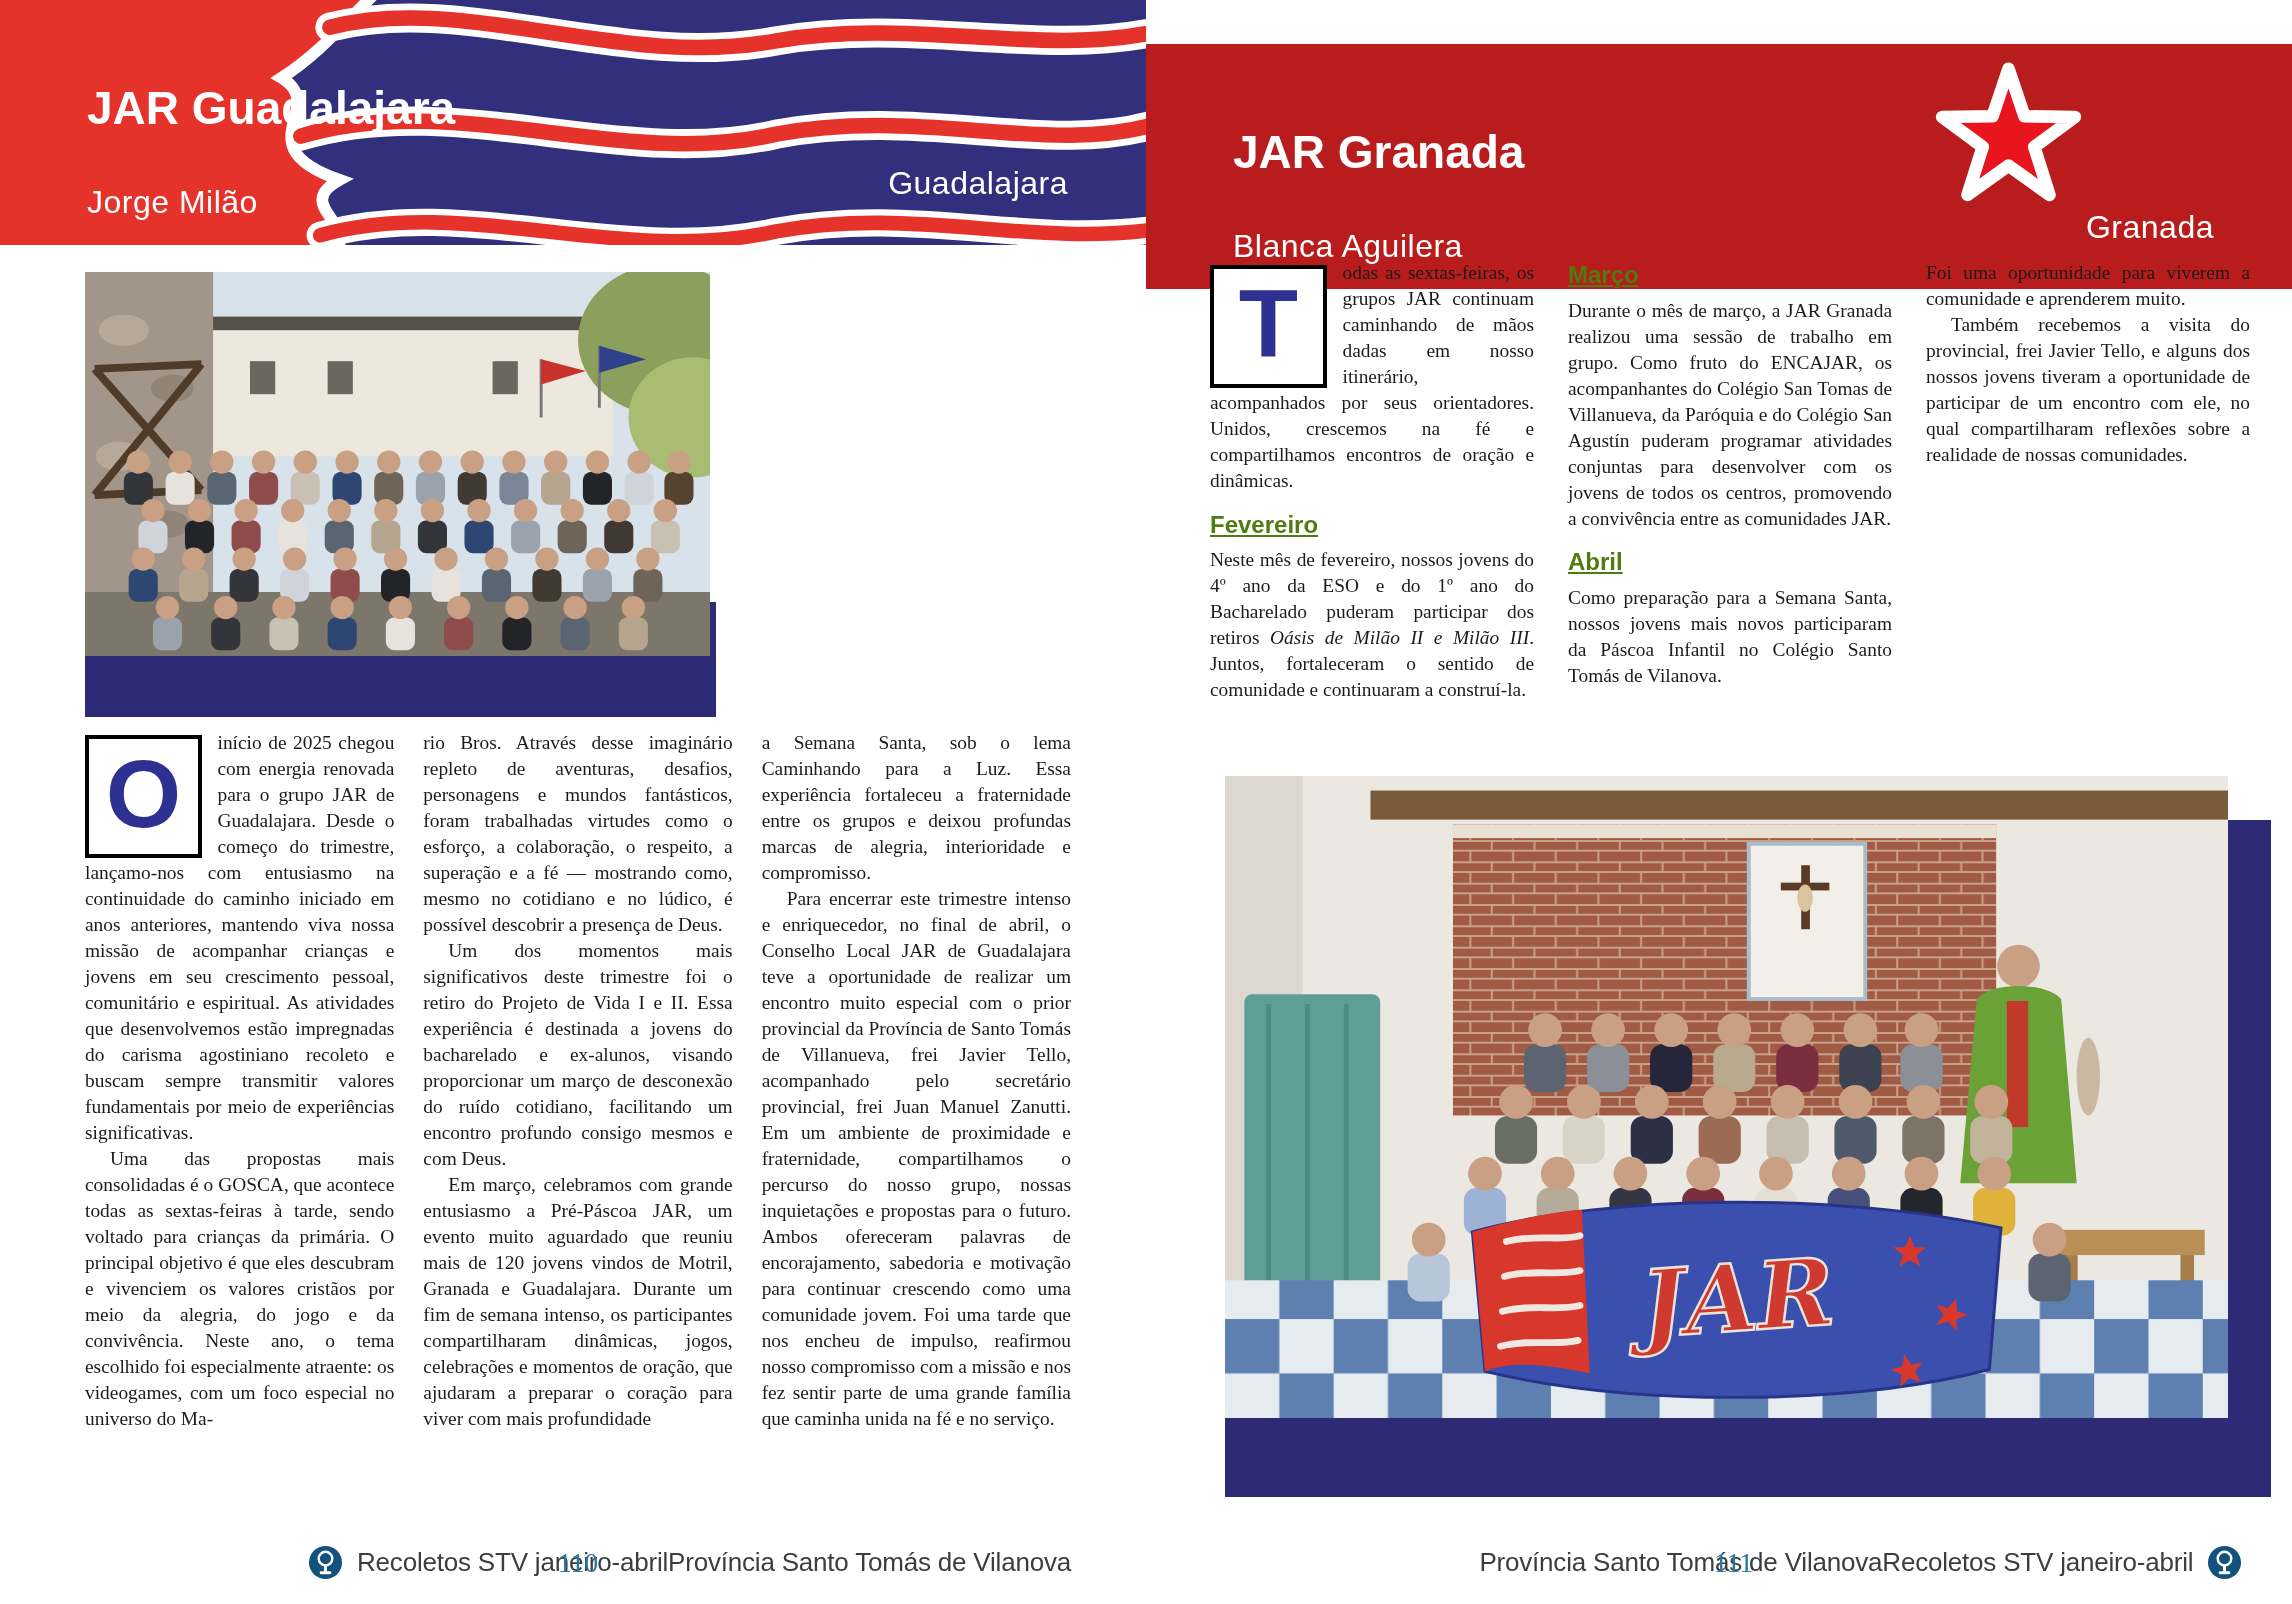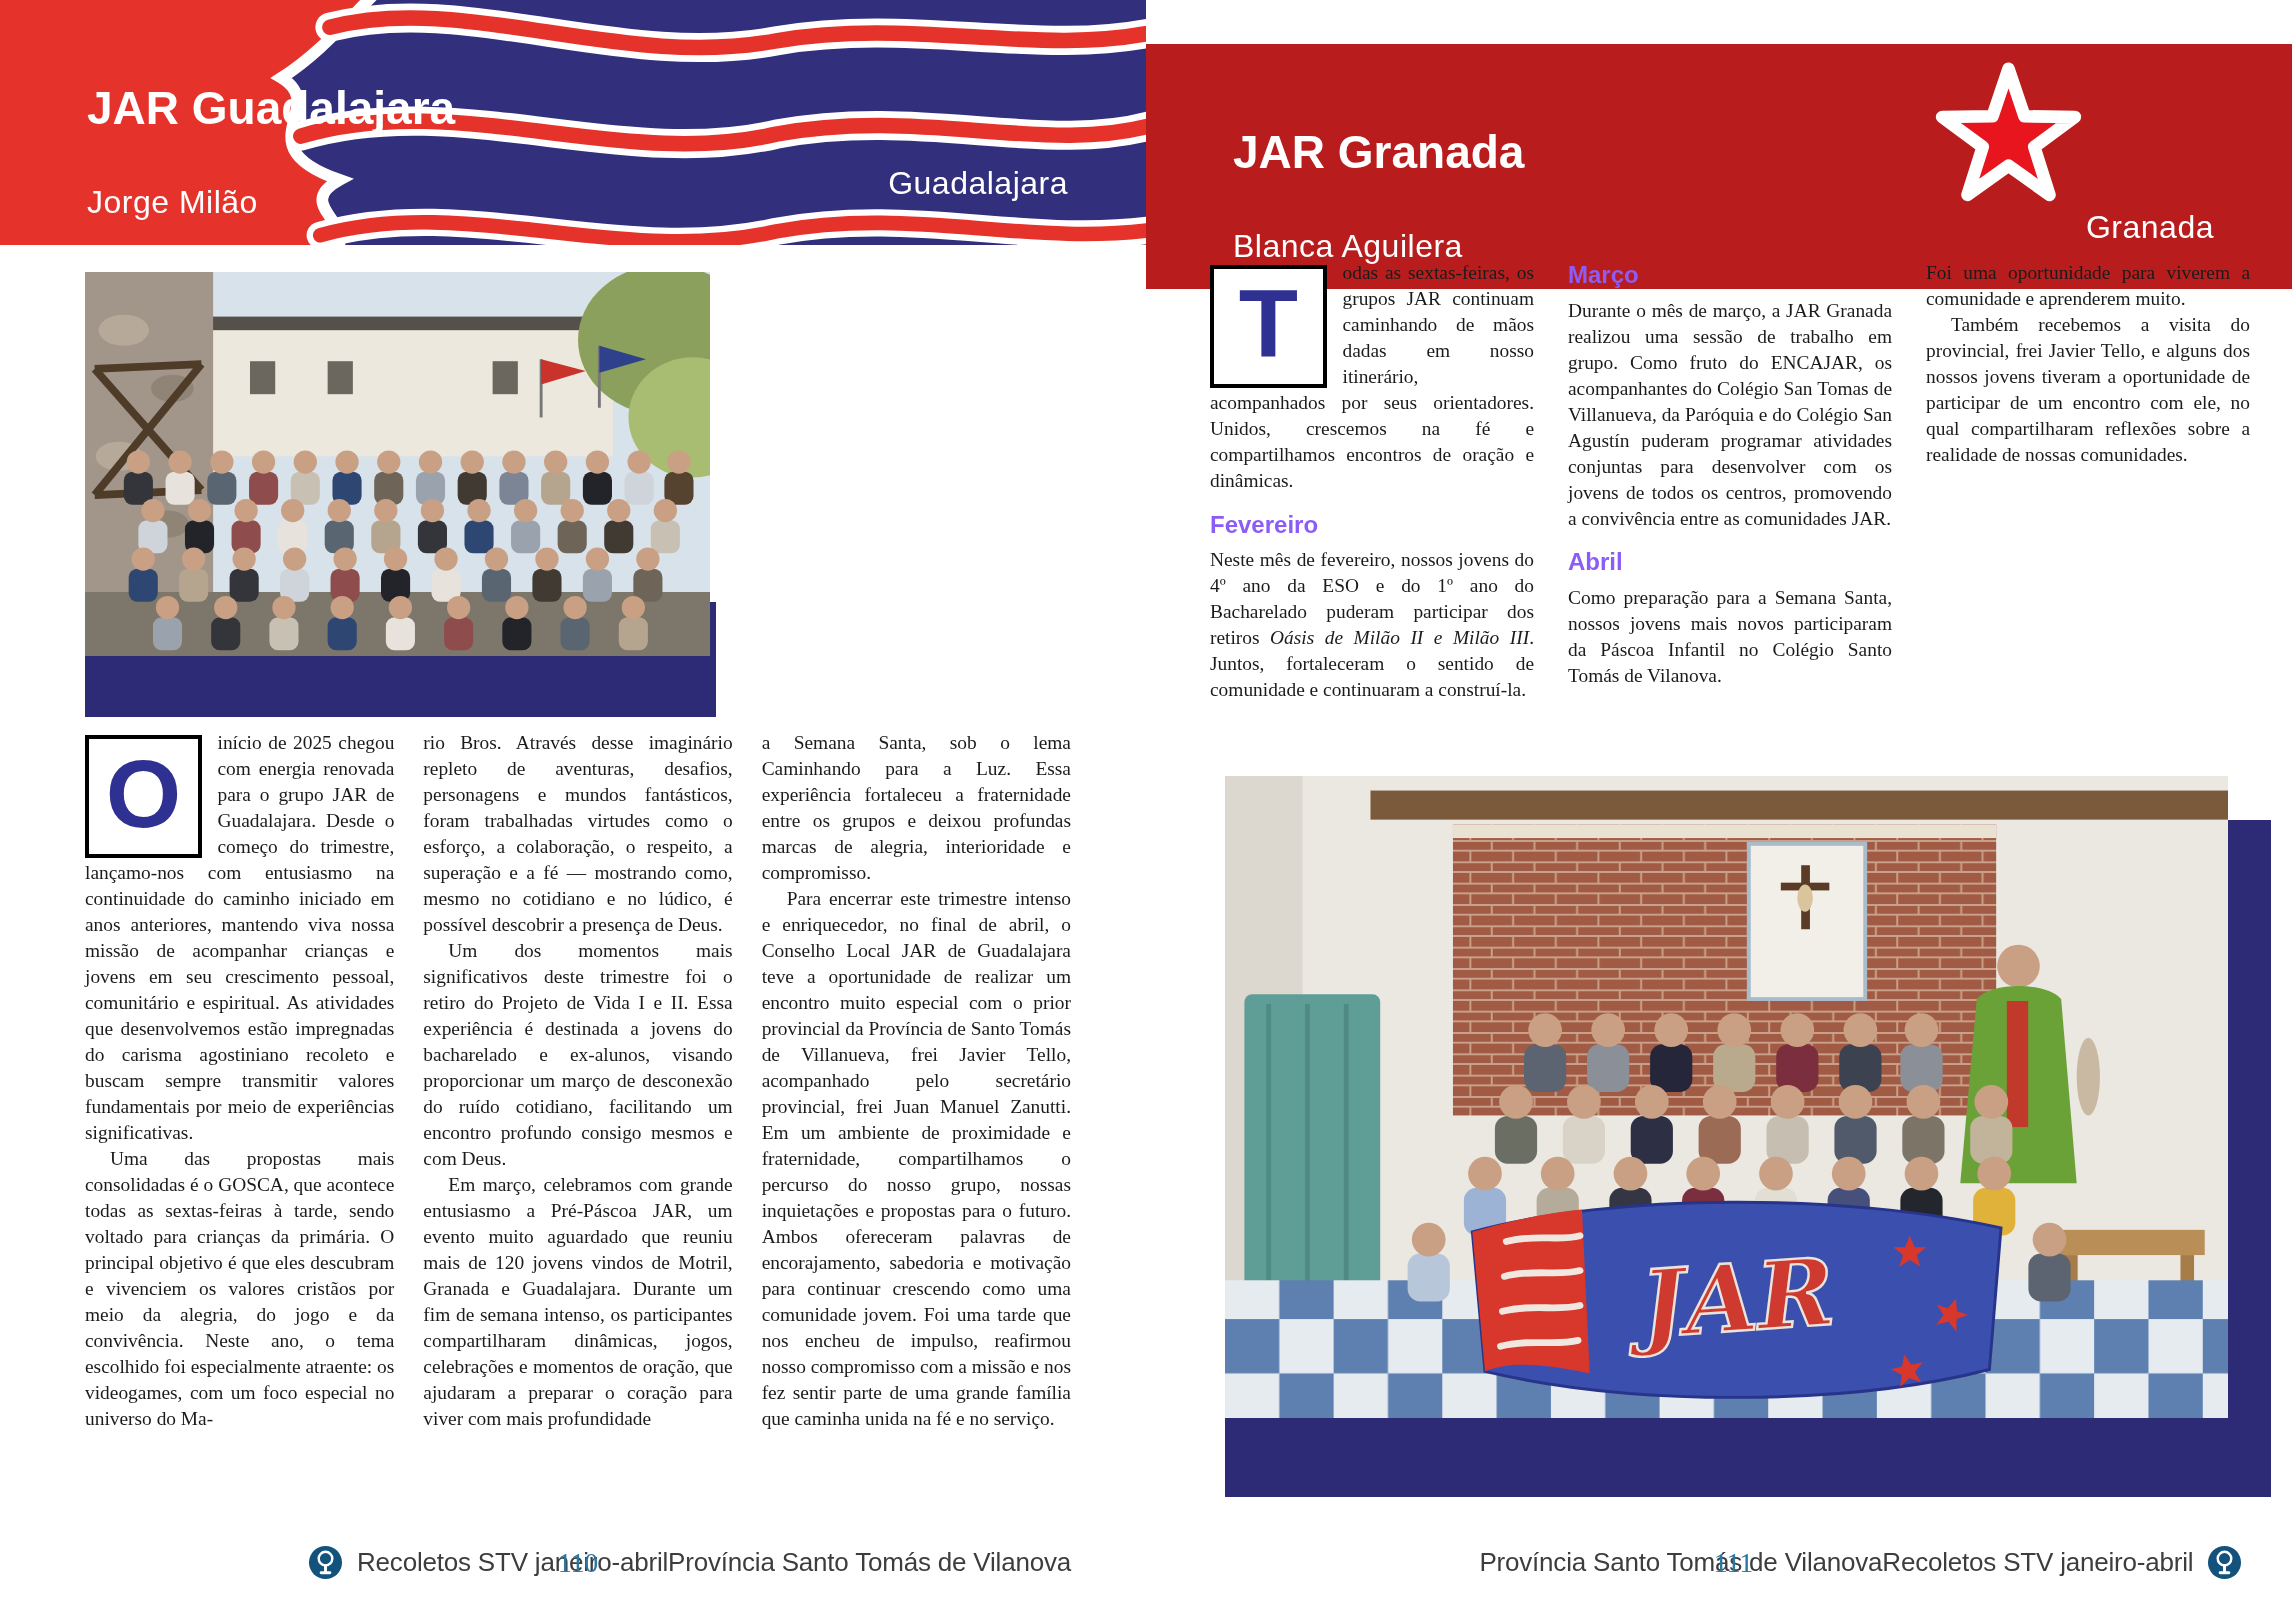--- a/index.html
+++ b/index.html
@@ -31,21 +31,21 @@
   .band-right{position:absolute;left:79px;top:820px;width:1046px;height:677px;background:#2d2b76;}
 
   
   .cols{position:absolute;display:flex;}
   .cols-left{left:85px;top:730px;width:986px;gap:29px;}
   .cols-right{left:64px;top:260px;width:1040px;gap:34px;}
   .col{flex:1 1 0;font-size:19.4px;line-height:26px;}
   .col p{margin:0;text-align:justify;}
   .col p.ind{text-indent:25px;}
   .col h2{margin:17.5px 0 9.7px 0;font-family:"Liberation Sans",sans-serif;
-          font-weight:bold;font-size:24px;color:#8b5cf6;}
+          font-weight:bold;font-size:24px;color:#4d7c0f;text-decoration:underline;}
   .col h2.first{margin-top:1.9px;}
   .dropcap{float:left;width:109px;height:115px;border:4.9px solid #000;background:#fff;
            margin:4.9px 15.5px 1.9px 0;color:#2e3191;text-align:center;
            font-family:"Liberation Sans",sans-serif;font-weight:bold;
            font-size:97px;line-height:109px;}
   .ital{font-style:italic;}
 
   
   .pfooter{position:absolute;top:1541px;height:43px;display:flex;align-items:center;
            justify-content:flex-end;font-family:"Liberation Sans",sans-serif;

